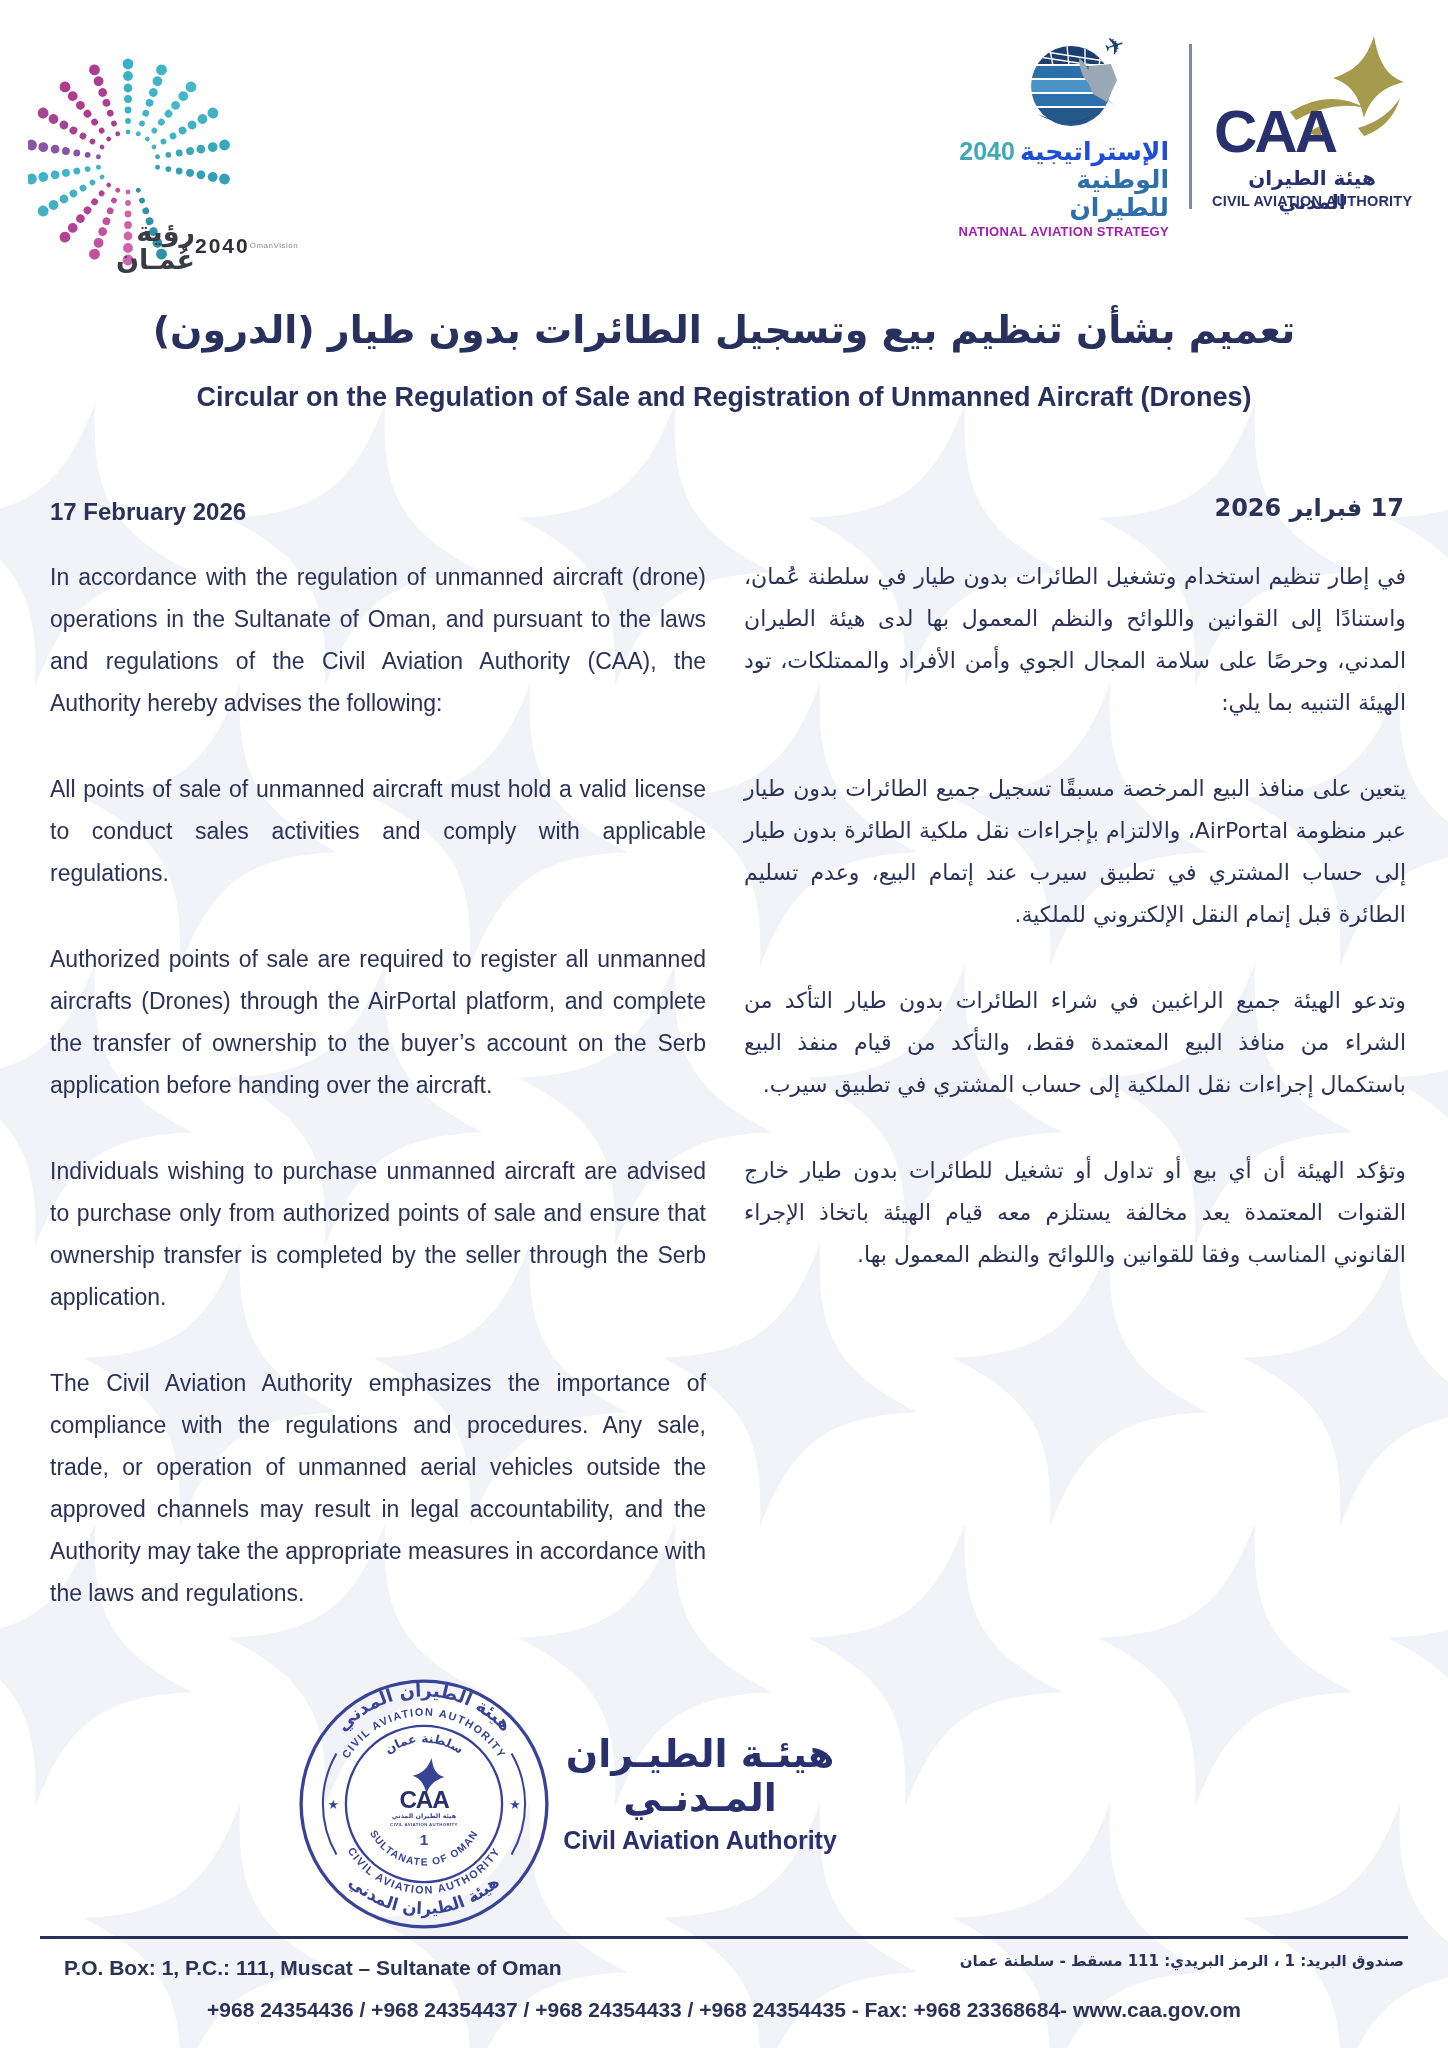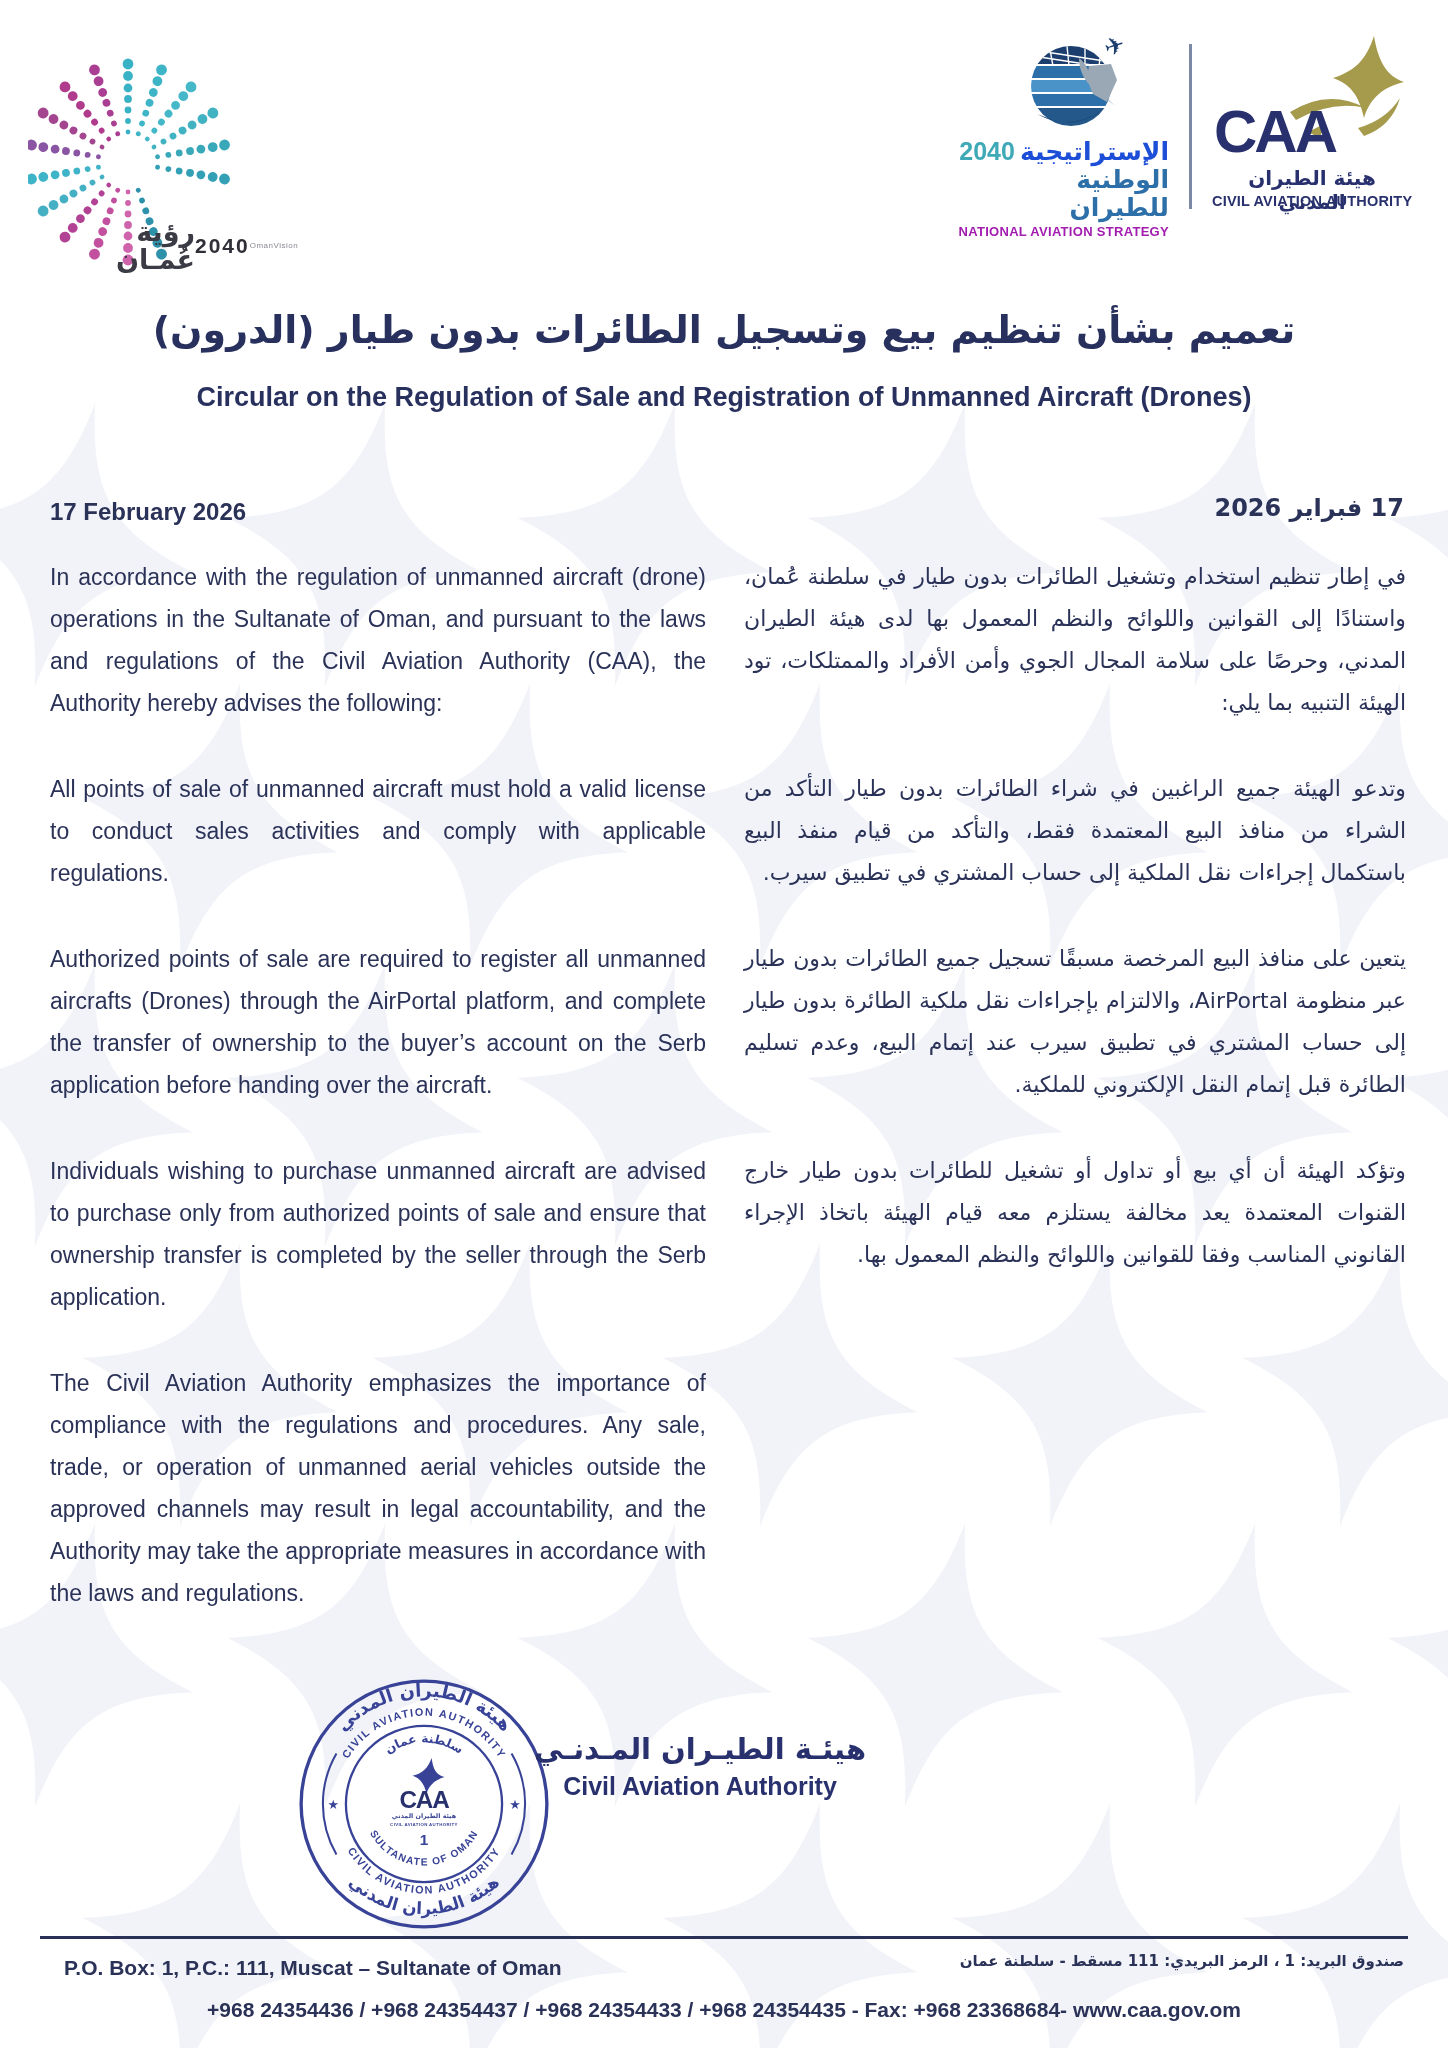--- a/index.html
+++ b/index.html
@@ -46,21 +46,21 @@
   
   .col-en{left:50px;top:556px;width:656px;font-size:23px;line-height:42px;text-align:justify;}
   .col-en p{margin:0 0 44px 0;}
   .col-ar{left:744px;top:556px;width:662px;font-family:"DejaVu Sans",sans-serif;font-size:22px;
           line-height:42px;text-align:justify;direction:rtl;}
   .col-ar p{margin:0 0 44px 0;}
 
   
   .stamp{left:296px;top:1676px;}
   .signature{left:530px;top:1732px;width:340px;text-align:center;color:#28316e;}
-  .sig-ar{font-family:"DejaVu Sans",sans-serif;font-weight:bold;font-size:29px;direction:rtl;}
+  .sig-ar{font-family:"DejaVu Sans",sans-serif;font-weight:bold;font-size:38px;direction:rtl;}
   .sig-en{font-weight:bold;font-size:25px;margin-top:6px;}
 
   
   .footer-line{left:40px;top:1936px;width:1368px;height:3px;background:#2a3157;}
   .footer-left{left:64px;top:1956px;font-size:21px;font-weight:600;}
   .footer-right{right:44px;top:1952px;font-family:"DejaVu Sans",sans-serif;font-size:15px;font-weight:600;direction:rtl;}
   .footer-contacts{left:0;top:1998px;width:100%;text-align:center;font-size:21px;font-weight:600;}
 
   text{font-family:"Liberation Sans",sans-serif;}
   .t-ar{font-family:"DejaVu Sans",sans-serif;}
@@ -201,22 +201,22 @@
 
   <div class="layer col-en">
     <p>In accordance with the regulation of unmanned aircraft (drone) operations in the Sultanate of Oman, and pursuant to the laws and regulations of the Civil Aviation Authority (CAA), the Authority hereby advises the following:</p>
     <p>All points of sale of unmanned aircraft must hold a valid license to conduct sales activities and comply with applicable regulations.</p>
     <p>Authorized points of sale are required to register all unmanned aircrafts (Drones) through the AirPortal platform, and complete the transfer of ownership to the buyer’s account on the Serb application before handing over the aircraft.</p>
     <p>Individuals wishing to purchase unmanned aircraft are advised to purchase only from authorized points of sale and ensure that ownership transfer is completed by the seller through the Serb application.</p>
     <p>The Civil Aviation Authority emphasizes the importance of compliance with the regulations and procedures. Any sale, trade, or operation of unmanned aerial vehicles outside the approved channels may result in legal accountability, and the Authority may take the appropriate measures in accordance with the laws and regulations.</p>
   </div>
   <div class="layer col-ar">
     <p>في إطار تنظيم استخدام وتشغيل الطائرات بدون طيار في سلطنة عُمان، واستنادًا إلى القوانين واللوائح والنظم المعمول بها لدى هيئة الطيران المدني، وحرصًا على سلامة المجال الجوي وأمن الأفراد والممتلكات، تود الهيئة التنبيه بما يلي:</p>
+    <p>يتعين على منافذ البيع المرخصة مسبقًا تسجيل جميع الطائرات بدون طيار عبر منظومة AirPortal، والالتزام بإجراءات نقل ملكية الطائرة بدون طيار إلى حساب المشتري في تطبيق سيرب عند إتمام البيع، وعدم تسليم الطائرة قبل إتمام النقل الإلكتروني للملكية.</p>
     <p>وتدعو الهيئة جميع الراغبين في شراء الطائرات بدون طيار التأكد من الشراء من منافذ البيع المعتمدة فقط، والتأكد من قيام منفذ البيع باستكمال إجراءات نقل الملكية إلى حساب المشتري في تطبيق سيرب.</p>
-    <p>يتعين على منافذ البيع المرخصة مسبقًا تسجيل جميع الطائرات بدون طيار عبر منظومة AirPortal، والالتزام بإجراءات نقل ملكية الطائرة بدون طيار إلى حساب المشتري في تطبيق سيرب عند إتمام البيع، وعدم تسليم الطائرة قبل إتمام النقل الإلكتروني للملكية.</p>
     <p>وتؤكد الهيئة أن أي بيع أو تداول أو تشغيل للطائرات بدون طيار خارج القنوات المعتمدة يعد مخالفة يستلزم معه قيام الهيئة باتخاذ الإجراء القانوني المناسب وفقا للقوانين واللوائح والنظم المعمول بها.</p>
   </div>
 
   <div class="layer stamp">
     <svg width="256" height="256" viewBox="0 0 200 200" xmlns="http://www.w3.org/2000/svg" xmlns:xlink="http://www.w3.org/1999/xlink">
       <defs>
         <path id="arcTopOuter" d="M 16,100 A 84,84 0 0 1 184,100"></path>
         <path id="arcTopMid" d="M 31,100 A 69,69 0 0 1 169,100"></path>
         <path id="arcTopInner" d="M 52,100 A 48,48 0 0 1 148,100"></path>
         <path id="arcBotInner" d="M 52,100 A 48,48 0 0 0 148,100"></path>

